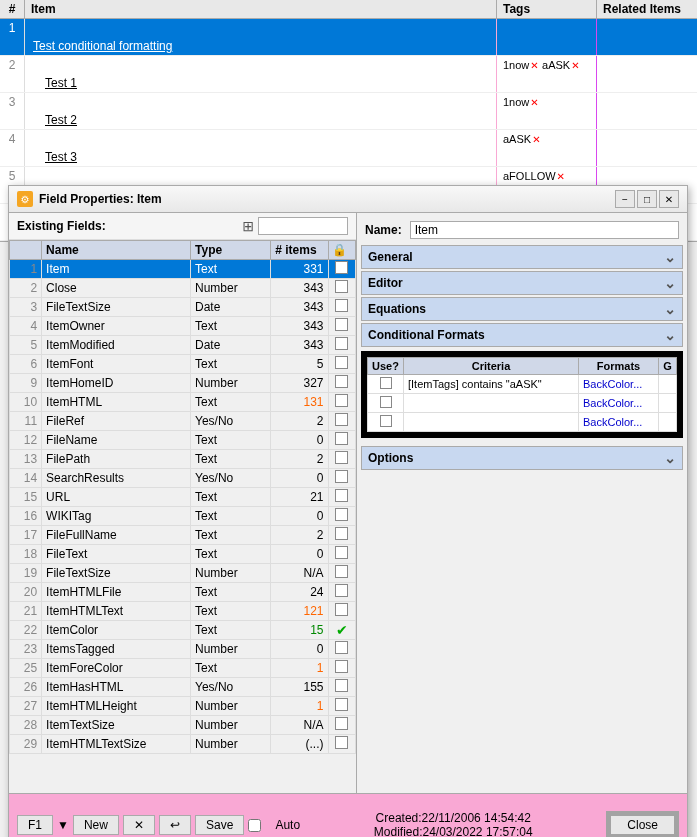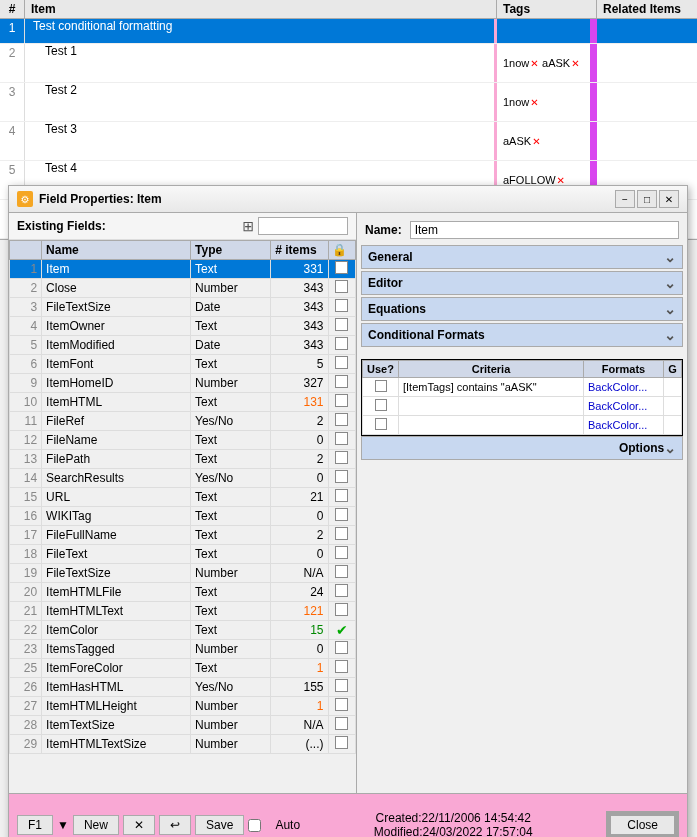--- a/index.html
+++ b/index.html
@@ -10,22 +10,22 @@
     .top-grid-header { display: flex; background: #e8e8e8; border-bottom: 1px solid #aaa; font-weight: bold; }
     .top-grid-header .col-num { width: 25px; min-width: 25px; border-right: 1px solid #aaa; padding: 2px 4px; text-align: center; }
     .top-grid-header .col-item { flex: 1; border-right: 1px solid #aaa; padding: 2px 6px; }
     .top-grid-header .col-tags { width: 100px; border-right: 1px solid #aaa; padding: 2px 6px; }
     .top-grid-header .col-related { width: 100px; padding: 2px 6px; }
 
     .top-grid-row { display: flex; border-bottom: 1px solid #eee; }
     .top-grid-row.selected { background: #0078d7; color: white; }
     .top-grid-row .col-num { width: 25px; min-width: 25px; border-right: 1px solid #ddd; padding: 2px 4px; text-align: center; color: #888; }
     .top-grid-row.selected .col-num { color: white; }
-    .top-grid-row .col-item { flex: 1; border-right: 3px solid #f9a8d4; padding: 0 6px 2px 20px; }
-    .top-grid-row .col-tags { width: 100px; border-right: 7px solid #d946ef; padding: 12px 6px; }
+    .top-grid-row .col-item { flex: 1; border-right: 1px solid #f9a8d4; padding: 20px 6px 2px 20px; text-decoration: underline; }
+    .top-grid-row .col-tags { width: 100px; border-right: 1px solid #d946ef; padding: 2px 6px; }
     .top-grid-row .col-related { width: 100px; padding: 2px 6px; }
 
     .tag-badge { display: inline-flex; align-items: center; font-size: 11px; }
     .tag-x { color: red; font-size: 10px; margin-left: 1px; }
 
     
     .dialog { position: absolute; top: 185px; left: 8px; width: 680px; background: #f0f0f0; border: 1px solid #aaa; box-shadow: 2px 2px 8px rgba(0,0,0,0.3); }
     .dialog-titlebar { background: linear-gradient(to bottom, #f8f8f8, #e8e8e8); border-bottom: 1px solid #aaa; padding: 4px 8px; display: flex; align-items: center; justify-content: space-between; }
     .dialog-title-left { display: flex; align-items: center; gap: 6px; }
     .dialog-title-icon { width: 16px; height: 16px; background: #f5a623; border-radius: 2px; display: flex; align-items: center; justify-content: center; font-size: 10px; color: white; }
@@ -60,26 +60,26 @@
 
     
     .right-panel { flex: 1; overflow-y: auto; padding: 4px; }
     .name-row { display: flex; align-items: center; gap: 8px; padding: 4px; }
     .name-label { font-weight: bold; }
     .name-value { border: 1px solid #aaa; padding: 1px 4px; flex: 1; background: white; }
 
     .section-header { background: #c8d8f0; border: 1px solid #aaa; padding: 3px 6px; display: flex; justify-content: space-between; align-items: center; cursor: pointer; margin-top: 2px; font-weight: bold; gap: 8px; }
     .section-collapse { font-size: 14px; color: #555; }
 
-    .conditional-formats-area { border: 1px solid #000000; background: white; margin-top: 12px; }
+    .conditional-formats-area { border: 6px solid #000000; background: white; margin-top: 4px; }
     .cf-table { width: 100%; border-collapse: collapse; }
     .cf-th { background: #d0d8e8; border: 1px solid #aaa; padding: 2px 4px; font-weight: bold; font-size: 11px; }
     .cf-td { border: 1px solid #ddd; padding: 2px 4px; font-size: 11px; }
 
-    .options-section { background: #c8d8f0; border: 1px solid #aaa; padding: 3px 6px; display: flex; justify-content: flex-end; align-items: center; cursor: pointer; margin-top: 0; font-weight: bold; }
+    .options-section { background: #c8d8f0; border: 1px solid #aaa; padding: 3px 6px; display: flex; justify-content: space-between; align-items: center; cursor: pointer; margin-top: 8px; font-weight: bold; }
 
     
     .dialog-statusbar { border-top: 1px solid #aaa; padding: 17px 8px; background: #f9a8d4; display: flex; align-items: center; justify-content: space-between; font-size: 11px; }
     .status-left { display: flex; align-items: center; gap: 4px; }
     .status-btn { border: 1px solid #aaa; background: #e8e8e8; padding: 2px 10px; cursor: pointer; }
     .status-info { flex: 1; text-align: center; font-size: 11px; }
     .status-right { }
     .close-btn { border: 5px solid #a3a3a3; background: #e8e8e8; padding: 2px 16px; cursor: pointer; }
   </style>
 </head>

